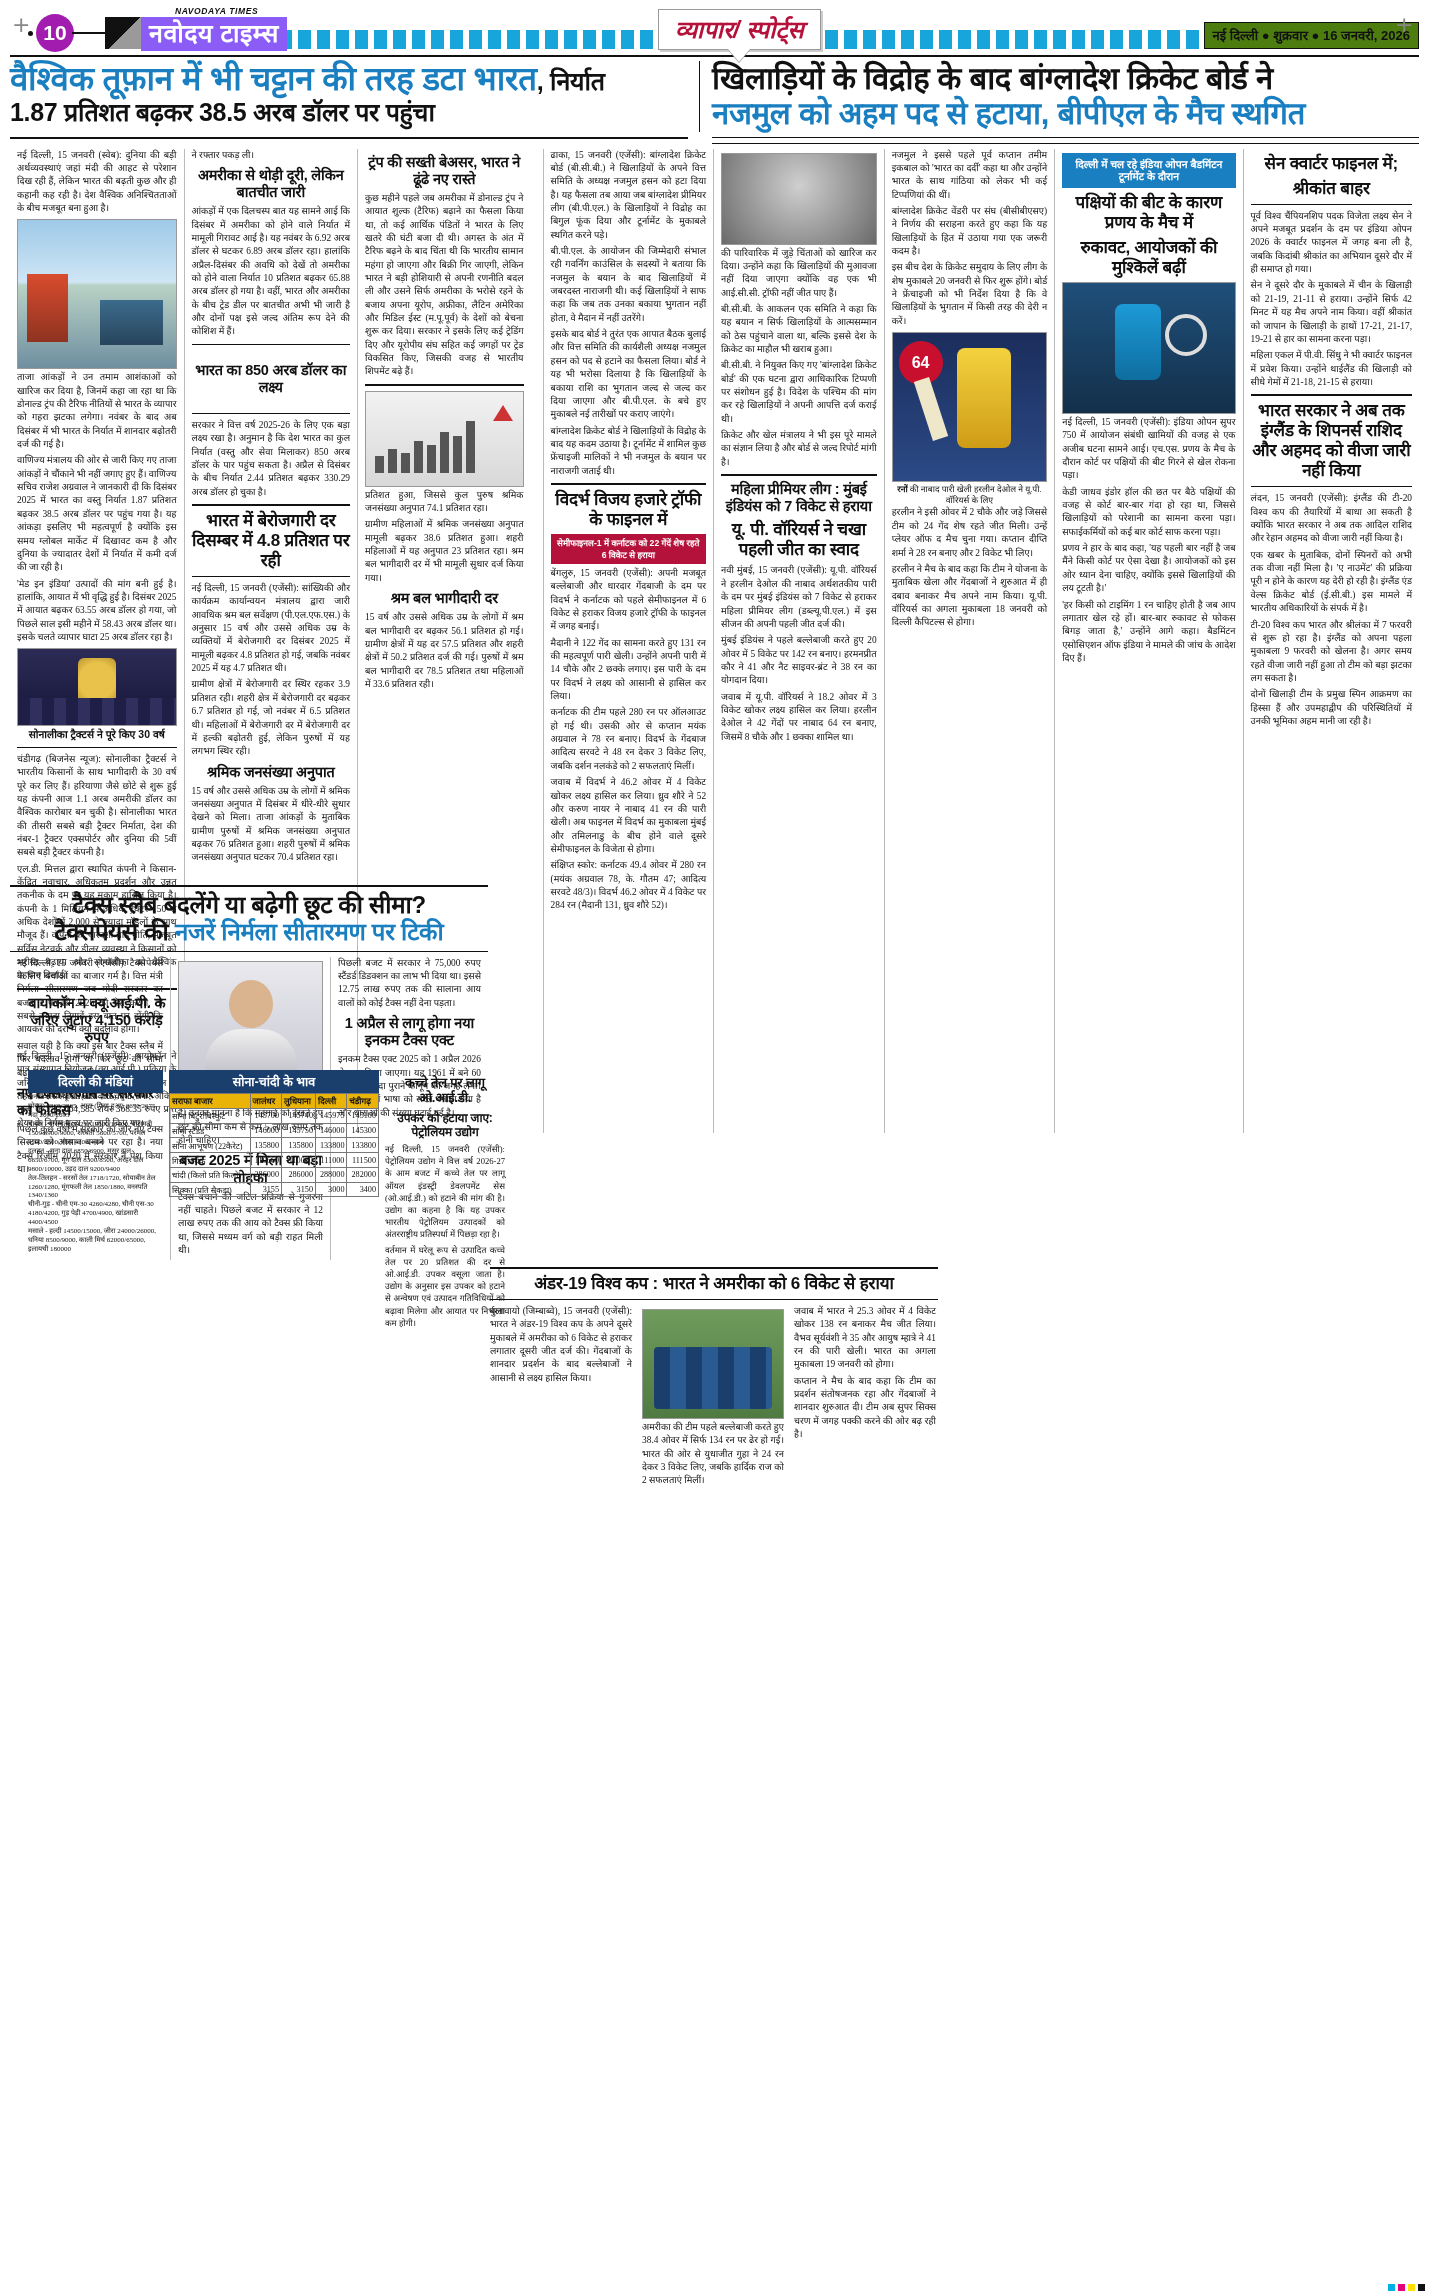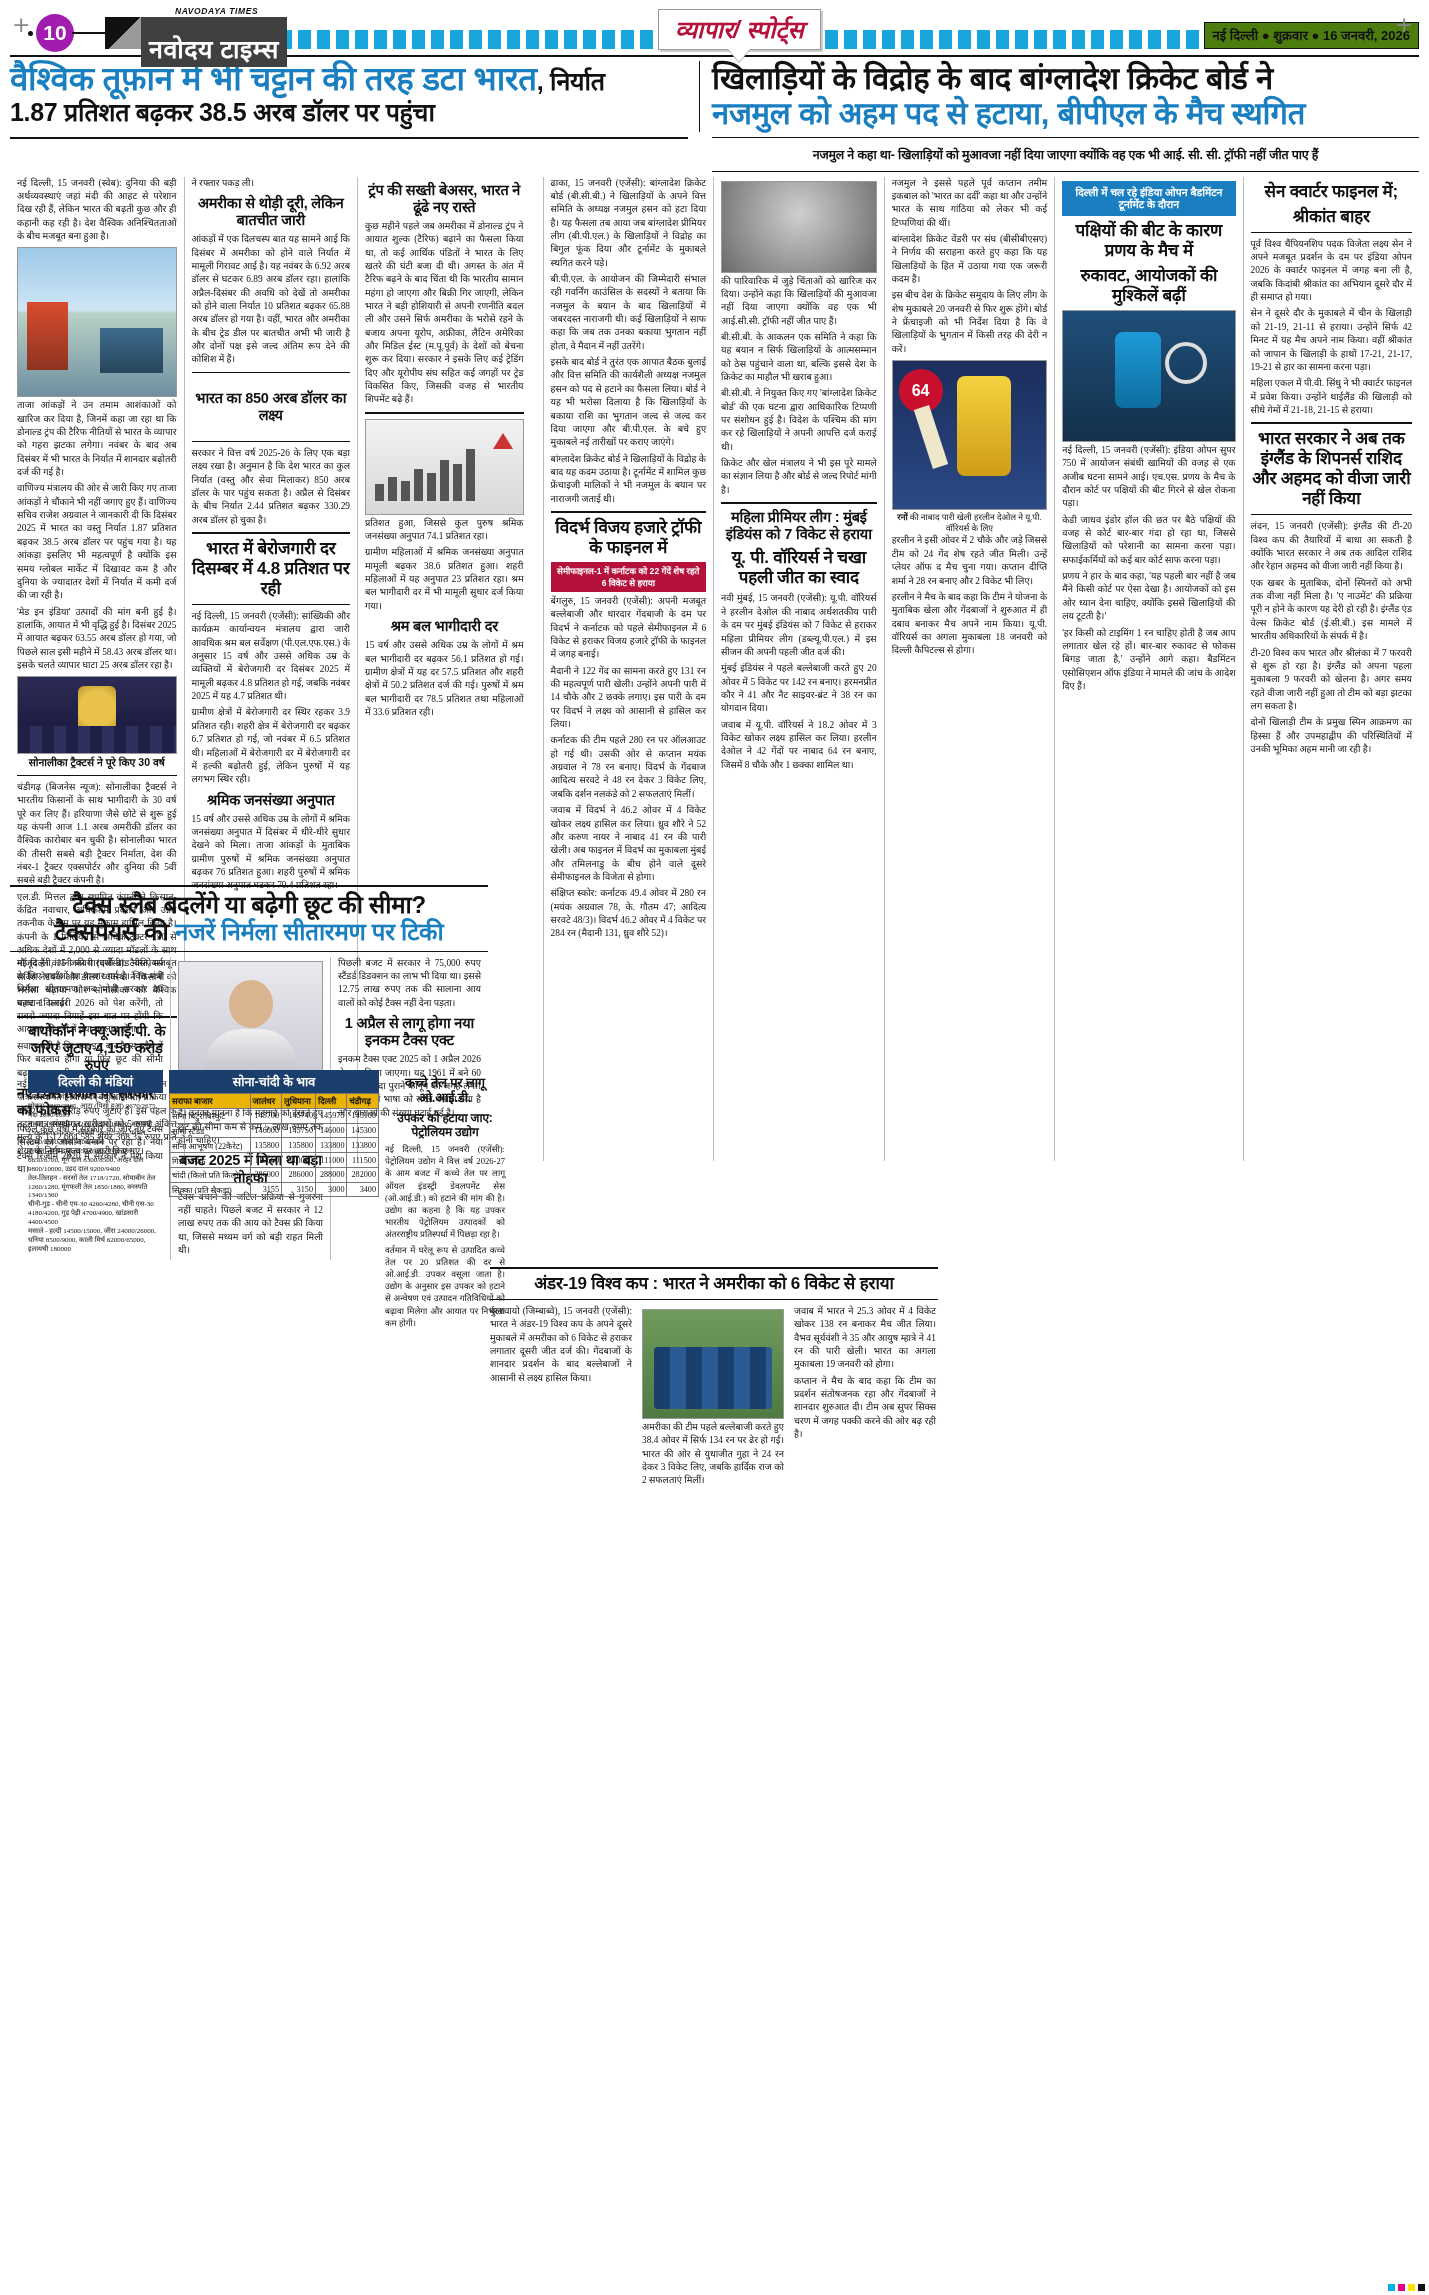--- a/index.html
+++ b/index.html
@@ -28,22 +28,22 @@
   .badge-stem i { display:block; width:5px; height:5px; border-radius:50%; background:#111; }
   .badge-line { position:absolute; left: 62px; top: 32px; width: 34px; height: 2px; background:#111; }
   .logo-wrap { position: absolute; left: 95px; top: 6px; display: flex; flex-direction: column; }
   .logo-en {
     font-family: "Liberation Sans", sans-serif; font-size: 8.5px; font-style: italic;
     font-weight: bold; letter-spacing: .6px; color: #111; margin-left: 70px; margin-bottom: 1px;
   }
   .logo-hi-row { display: flex; align-items: stretch; }
   .logo-flag { width: 36px; height: 32px; background: linear-gradient(135deg,#111 52%,#9a9a9a 52%); }
   .logo-hi {
-    background: #404040; color: #fff; font-family: "Liberation Sans", sans-serif;
-    font-size: 25px; font-weight: bold; padding: 17px 8px 3px; letter-spacing: .5px;
+    background: #8b5cf6; color: #fff; font-family: "Liberation Sans", sans-serif;
+    font-size: 25px; font-weight: bold; padding: 1px 8px 3px; letter-spacing: .5px;
     line-height: 30px; white-space: nowrap;
   }
   .dash-bar { flex: 1; height: 19px; align-self: flex-end; margin: 0 4px 3px;
     background: repeating-linear-gradient(90deg,#18a5dc 0 13px,#fff 13px 19px); }
   .section-tab {
     position: relative; background:#fff; border: 1px solid #999; padding: 2px 16px 4px;
     margin-bottom: 2px; box-shadow: 2px 2px 0 rgba(0,0,0,.2);
   }
   .section-tab span { font-family:"Liberation Sans",sans-serif; font-size: 24px; font-weight: bold;
     font-style: italic; color:#b5123b; white-space: nowrap; }
@@ -210,21 +210,20 @@
       <div class="h1-r2">नजमुल को अहम पद से हटाया, बीपीएल के मैच स्थगित</div>
     </div>
   </div>
 
   <div style="display:flex">
     <div style="width:690px;padding-right:12px">
       <div class="rule-thick"></div>
     </div>
     <div style="flex:1;padding-left:12px">
       <div class="rule-thin"></div>
-      <div class="kicker">नजमुल ने कहा था- खिलाड़ियों को मुआवजा नहीं दिया जाएगा क्योंकि वह एक भी आई. सी. सी. ट्रॉफी नहीं जीत पाए हैं</div>
       <div class="rule-thin"></div>
     </div>
   </div>
 
   <div class="body-grid">
 
     <div class="col c1">
       <p class="body">नई दिल्ली, 15 जनवरी (स्वेब): दुनिया की बड़ी अर्थव्यवस्थाएं जहां मंदी की आहट से परेशान दिख रही हैं, लेकिन भारत की बढ़ती कुछ और ही कहानी कह रही है। देश वैश्विक अनिश्चितताओं के बीच मजबूत बना हुआ है।</p>
       <div class="photo ph-port"></div>
       <p class="body">ताजा आंकड़ों ने उन तमाम आशंकाओं को खारिज कर दिया है, जिनमें कहा जा रहा था कि डोनाल्ड ट्रंप की टैरिफ नीतियों से भारत के व्यापार को गहरा झटका लगेगा। नवंबर के बाद अब दिसंबर में भी भारत के निर्यात में शानदार बढ़ोतरी दर्ज की गई है।</p>

